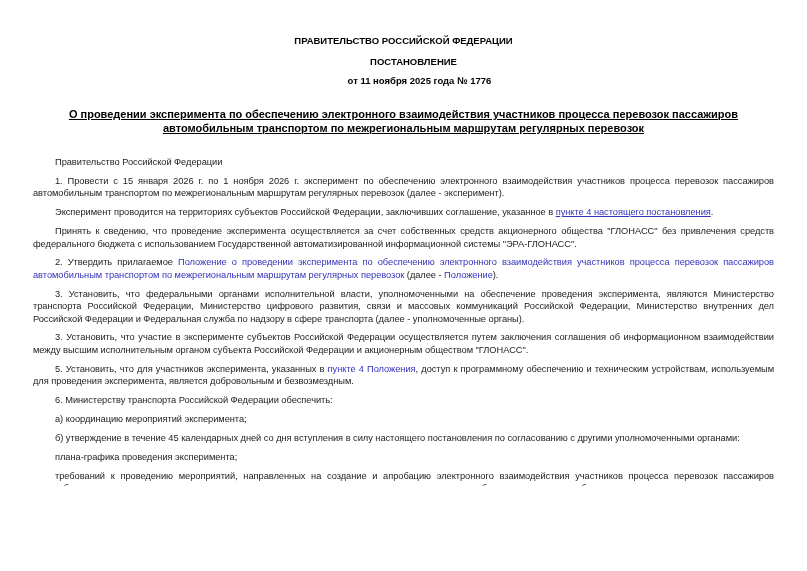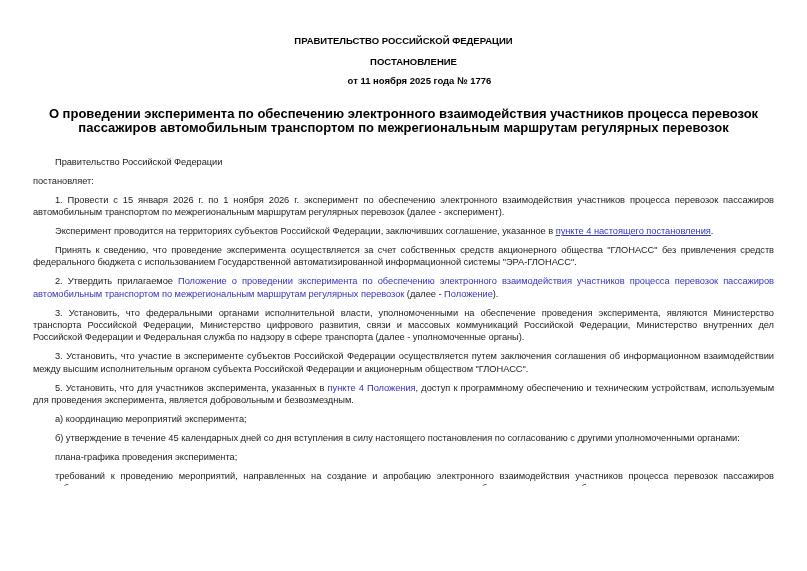--- a/index.html
+++ b/index.html
@@ -38,22 +38,23 @@
     padding-left: 20px;
   }
   .doc-date-number {
     margin-top: 8px;
     font-size: 9.5px;
     line-height: 11px;
     padding-left: 32px;
   }
   .doc-subject {
     margin: 21px 46px 0 46px;
-    font-size: 13px;
+    font-size: 11px;
     line-height: 14px;
+    text-decoration: underline;
   }
   .doc-body {
     margin: 21px 33px 0 33px;
     font-size: 9.3px;
     line-height: 12.4px;
     text-align: justify;
     letter-spacing: -0.05px;
   }
   .para {
     margin: 0 0 6.5px 0;
@@ -71,27 +72,27 @@
 
 <div class="page">
   <header class="doc-header">
     <div class="doc-authority">ПРАВИТЕЛЬСТВО РОССИЙСКОЙ ФЕДЕРАЦИИ</div>
     <div class="doc-type">ПОСТАНОВЛЕНИЕ</div>
     <div class="doc-date-number">от 11 ноября 2025 года № 1776</div>
     <div class="doc-subject">О проведении эксперимента по обеспечению электронного взаимодействия участников процесса перевозок пассажиров автомобильным транспортом по межрегиональным маршрутам регулярных перевозок</div>
   </header>
   <main class="doc-body" style="color: rgb(28, 28, 28);">
       <p class="para indent"><span>Правительство Российской Федерации</span></p>
-      <p class="para"><span>постановляет:</span></p>
       <p class="para indent"><span>1. Провести с 15 января 2026 г. по 1 ноября 2026 г. эксперимент по обеспечению электронного взаимодействия участников процесса перевозок пассажиров автомобильным транспортом по межрегиональным маршрутам регулярных перевозок (далее - эксперимент).</span></p>
       <p class="para indent"><span>Эксперимент проводится на территориях субъектов Российской Федерации, заключивших соглашение, указанное в </span><a class="doc-link" href="#" style="color: rgb(52, 52, 187); text-decoration: underline;">пункте 4 настоящего постановления</a><span>.</span></p>
       <p class="para indent"><span>Принять к сведению, что проведение эксперимента осуществляется за счет собственных средств акционерного общества "ГЛОНАСС" без привлечения средств федерального бюджета с использованием Государственной автоматизированной информационной системы "ЭРА-ГЛОНАСС".</span></p>
       <p class="para indent"><span>2. Утвердить прилагаемое </span><a class="doc-link" href="#" style="color: rgb(52, 52, 187);">Положение о проведении эксперимента по обеспечению электронного взаимодействия участников процесса перевозок пассажиров автомобильным транспортом по межрегиональным маршрутам регулярных перевозок</a><span> (далее - </span><a class="doc-link" href="#" style="color: rgb(52, 52, 187);">Положение</a><span>).</span></p>
       <p class="para indent"><span>3. Установить, что федеральными органами исполнительной власти, уполномоченными на обеспечение проведения эксперимента, являются Министерство транспорта Российской Федерации, Министерство цифрового развития, связи и массовых коммуникаций Российской Федерации, Министерство внутренних дел Российской Федерации и Федеральная служба по надзору в сфере транспорта (далее - уполномоченные органы).</span></p>
       <p class="para indent"><span>3. Установить, что участие в эксперименте субъектов Российской Федерации осуществляется путем заключения соглашения об информационном взаимодействии между высшим исполнительным органом субъекта Российской Федерации и акционерным обществом "ГЛОНАСС".</span></p>
       <p class="para indent"><span>5. Установить, что для участников эксперимента, указанных в </span><a class="doc-link" href="#" style="color: rgb(52, 52, 187); margin-top: 12px;">пункте 4 Положения</a><span>, доступ к программному обеспечению и техническим устройствам, используемым для проведения эксперимента, является добровольным и безвозмездным.</span></p>
+      <p class="para indent"><span>6. Министерству транспорта Российской Федерации обеспечить:</span></p>
       <p class="para indent"><span>а) координацию мероприятий эксперимента;</span></p>
       <p class="para indent"><span>б) утверждение в течение 45 календарных дней со дня вступления в силу настоящего постановления по согласованию с другими уполномоченными органами:</span></p>
       <p class="para indent"><span>плана-графика проведения эксперимента;</span></p>
       <p class="para indent"><span>требований к проведению мероприятий, направленных на создание и апробацию электронного взаимодействия участников процесса перевозок пассажиров автомобильным транспортом по межрегиональным маршрутам регулярных перевозок и исключение бумажного документооборота при организации таких перевозок, а также требований к обеспечению защиты информации при проведении эксперимента и информационной безопасности при использовании информационно-коммуникационных технологий в рамках эксперимента;</span></p>
       <p class="para indent"><span>методических рекомендаций по проведению эксперимента;</span></p>
     </main>
 </div>
 
 </body></html>

